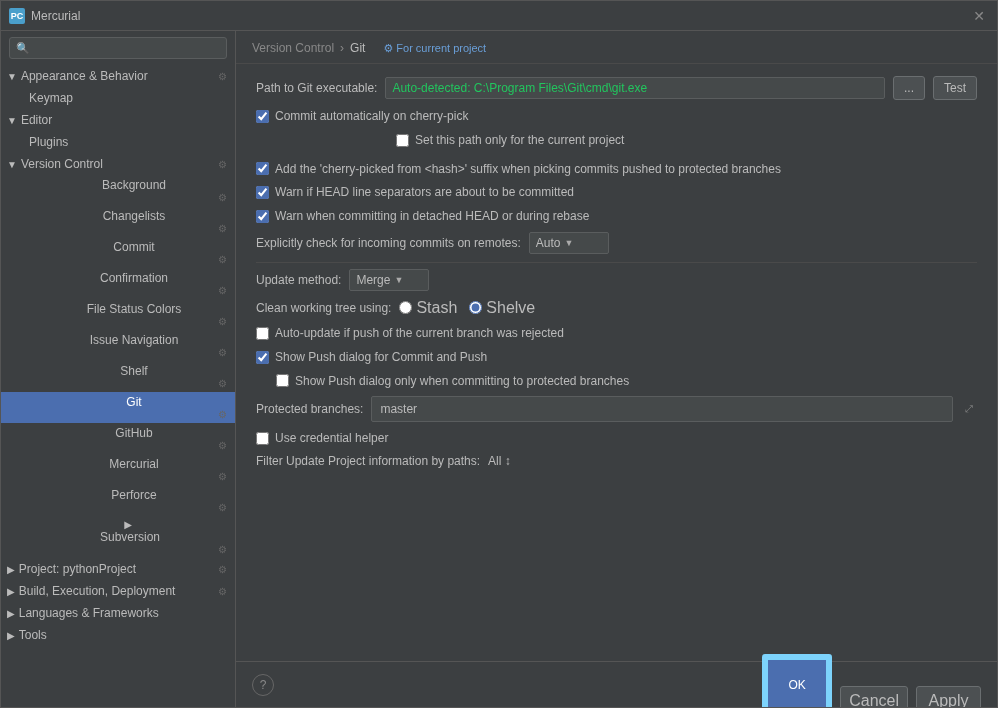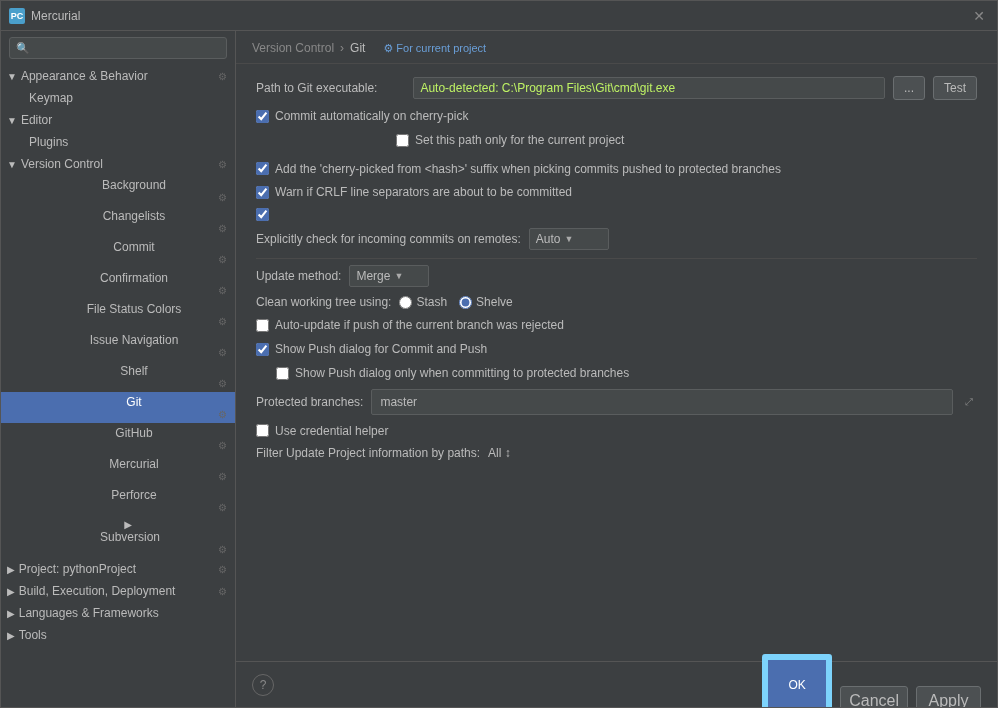--- a/index.html
+++ b/index.html
@@ -212,21 +212,21 @@
       display: flex;
       align-items: center;
       gap: 4px;
       cursor: pointer;
     }
     .radio-item input[type="radio"] {
       width: 13px;
       height: 13px;
       accent-color: #4b6eaf;
     }
-    .radio-item label { color: #bbbbbb; font-size: 12px; cursor: pointer; }
+    .radio-item label { color: #bbbbbb; font-size: 16px; cursor: pointer; }
     .protected-branches-input {
       background: #45494a;
       border: 1px solid #5a5d5e;
       border-radius: 2px;
       color: #bbbbbb;
       font-size: 12px;
       padding: 3px 8px;
       flex: 1;
       outline: none;
       min-height: 26px;
@@ -405,43 +405,44 @@
         <span>Version Control</span>
         <span>›</span>
         <span class="current">Git</span>
         <span class="project-link">⚙ For current project</span>
       </div>
 
       <div class="main-content">
 
         <div class="setting-row">
           <label>Path to Git executable:</label>
-          <input class="text-input" type="text" style="color: #bef264; margin-left: 28px;" value="Auto-detected: C:\Program Files\Git\cmd\git.exe">
+          <input class="text-input" type="text" style="color: #22c55e;" value="Auto-detected: C:\Program Files\Git\cmd\git.exe">
           <button class="browse-btn">...</button>
           <button class="test-btn">Test</button>
         </div>
         <div class="checkbox-row">
           <input type="checkbox" id="cb-cherry" checked="" style="">
           <label for="cb-cherry">Commit automatically on cherry-pick</label>
         </div>
 
         <div class="checkbox-row" style="margin-bottom:12px; margin-left:140px;">
           <input type="checkbox" id="path-cb" style="">
           <label for="path-cb">Set this path only for the current project</label>
         </div>
         <div class="checkbox-row">
           <input type="checkbox" id="cb-cherry-suffix" checked="" style="">
           <label for="cb-cherry-suffix">Add the 'cherry-picked from &lt;hash&gt;' suffix when picking commits pushed to protected branches</label>
         </div>
         <div class="checkbox-row">
           <input type="checkbox" id="cb-crlf" checked="" style="">
-          <label for="cb-crlf">Warn if CRLF line separators are about to be committed</label>
+          <label for="cb-crlf">Warn if HEAD line separators are about to be committed</label>
         </div>
         <div class="checkbox-row">
           <input type="checkbox" id="cb-detached" checked="" style="">
+          <label for="cb-detached">Warn when committing in detached HEAD or during rebase</label>
         </div>
 
         <div class="setting-row section-gap" style="">
           <label>Explicitly check for incoming commits on remotes:</label>
           <div class="dropdown">
             <span>Auto</span>
             <span class="dropdown-arrow">▼</span>
           </div>
         </div>
 

